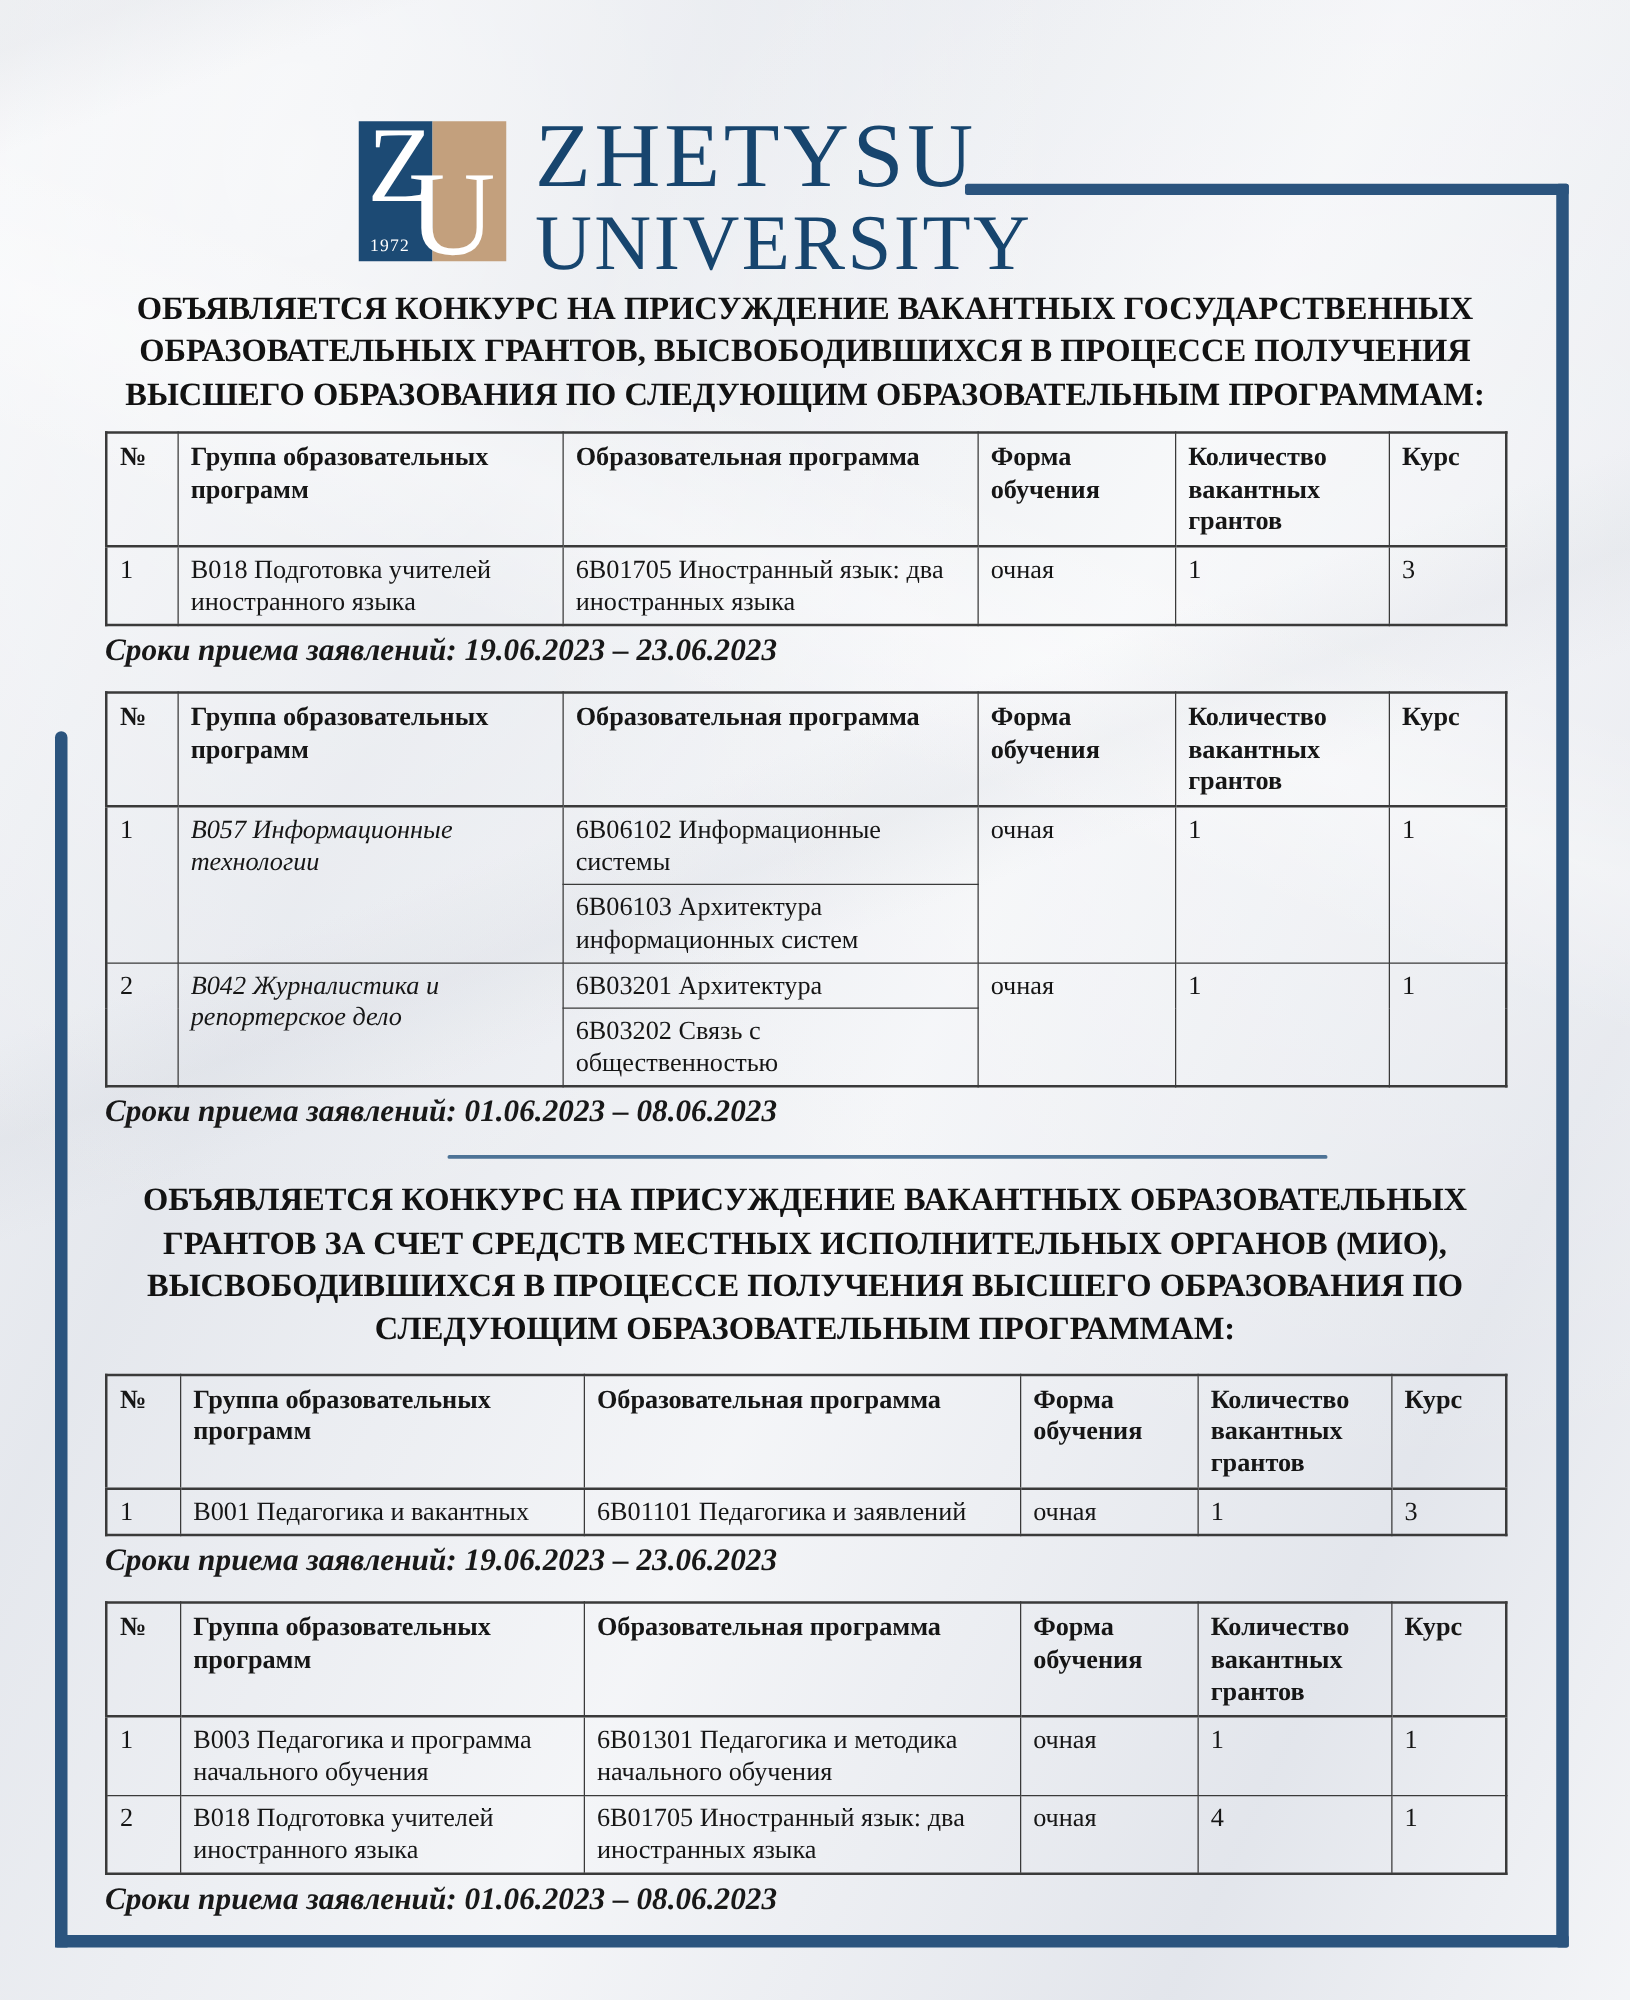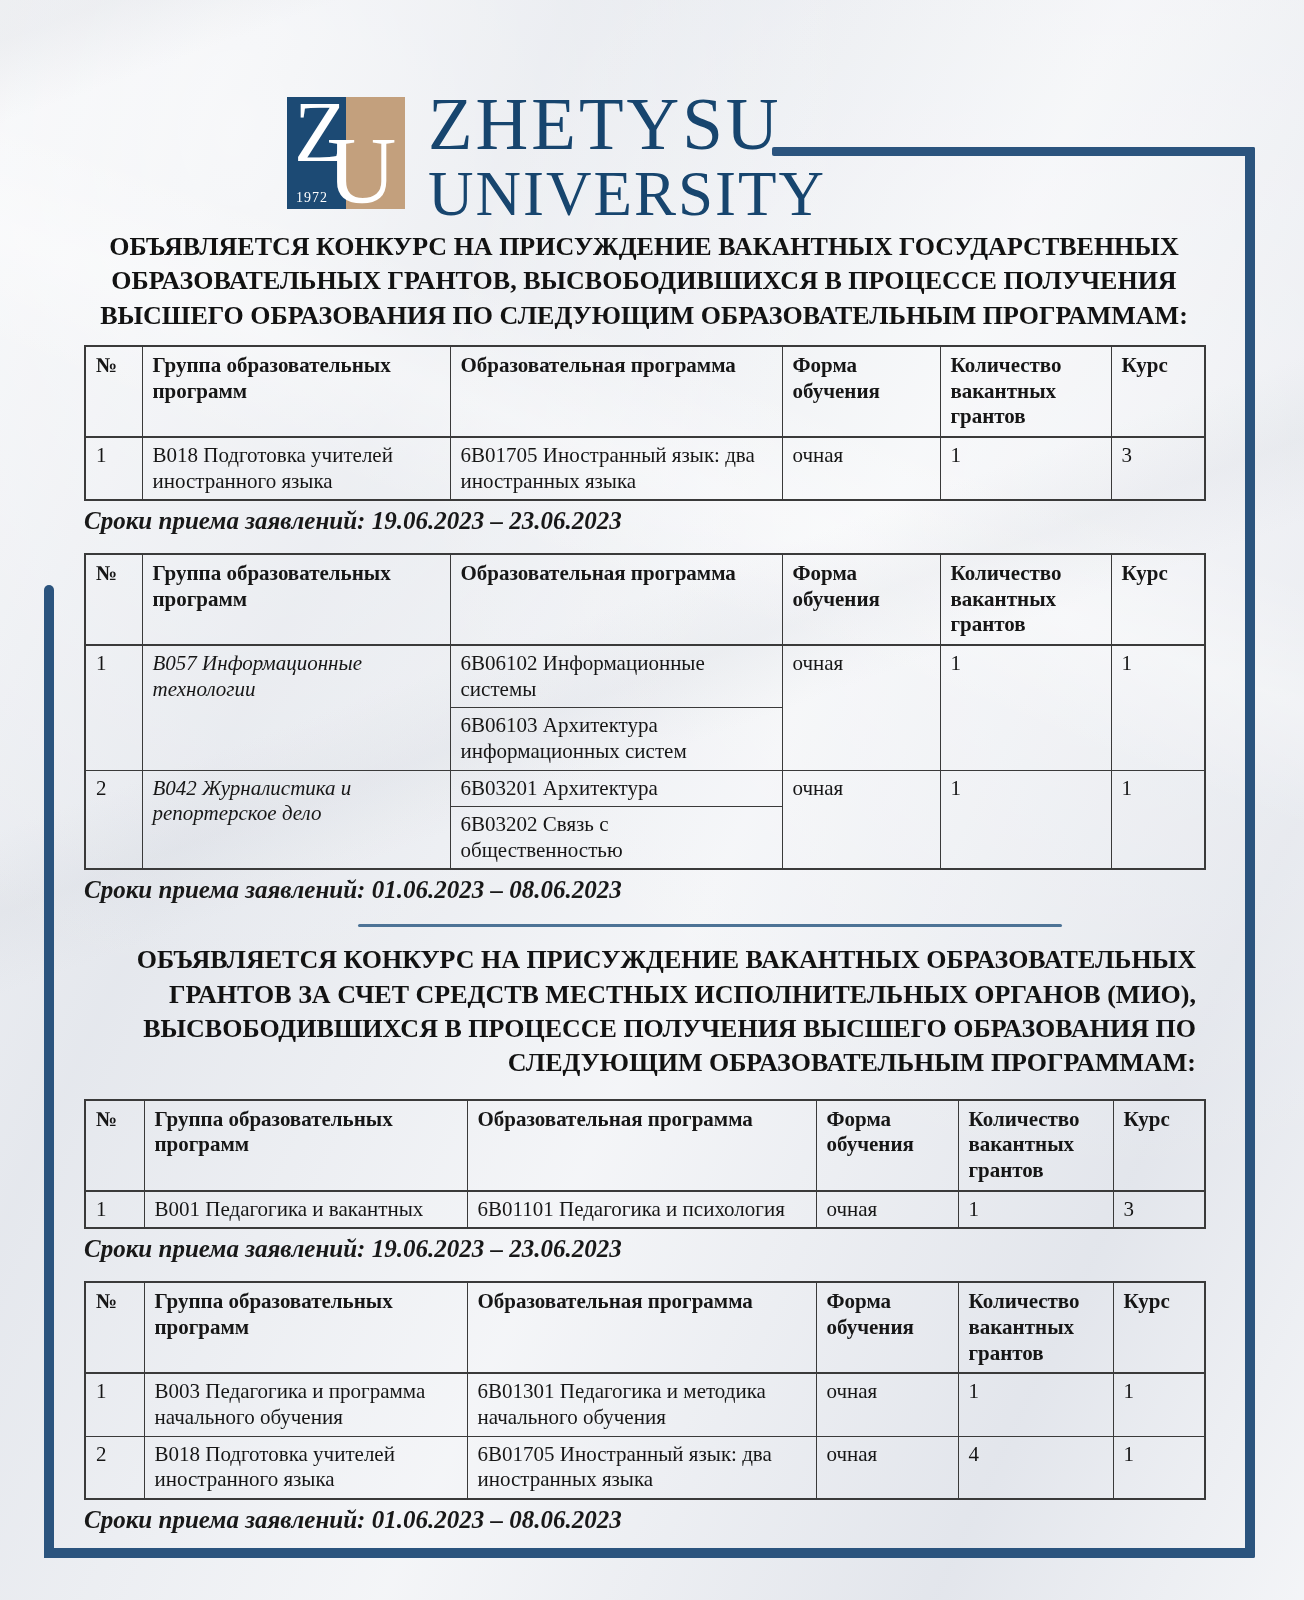--- a/index.html
+++ b/index.html
@@ -42,21 +42,21 @@
   .logo-line1{font-size:73px;letter-spacing:3px;font-weight:400;}
   .logo-line2{font-size:63px;letter-spacing:2px;font-weight:400;margin-top:2px;}
 
   
   .content{position:absolute;left:84px;top:230px;width:1120px;}
   h1.announce{
     margin:0;padding:0 8px;
     font-size:26px;line-height:1.32;font-weight:700;
     text-align:center;color:#121212;
   }
-  h1.second{margin-top:16px;text-align:right;}
+  h1.second{margin-top:16px;}
 
   table.grants{
     border-collapse:collapse;table-layout:fixed;
     width:1120px;margin-top:12px;
     font-size:21px;line-height:1.22;
     border:2px solid #3a3a3a;
   }
   table.grants th,table.grants td{
     border:1.5px solid #3a3a3a;
     padding:5px 10px;
@@ -214,21 +214,21 @@
           <th>Образовательная программа</th>
           <th>Форма обучения</th>
           <th>Количество вакантных грантов</th>
           <th>Курс</th>
         </tr>
       </thead>
       <tbody>
         <tr>
           <td class="num">1</td>
           <td>В001 Педагогика и вакантных</td>
-          <td>6В01101  Педагогика и психология</td>
+          <td>6В01101  Педагогика и заявлений</td>
           <td>очная</td>
           <td class="c">1</td>
           <td class="c">3</td>
         </tr>
       </tbody>
     </table>
     <p class="deadline">Сроки приема заявлений: 19.06.2023 – 23.06.2023</p>
 
     <div class="spacer6"></div>
 

